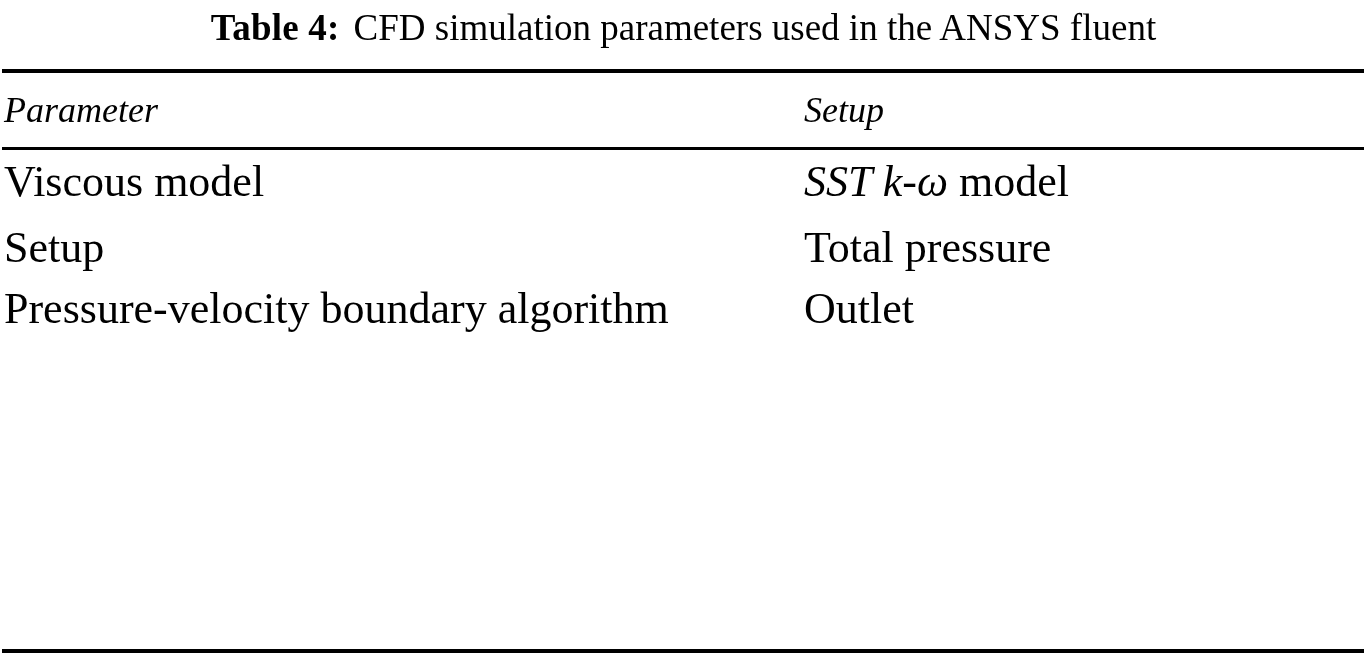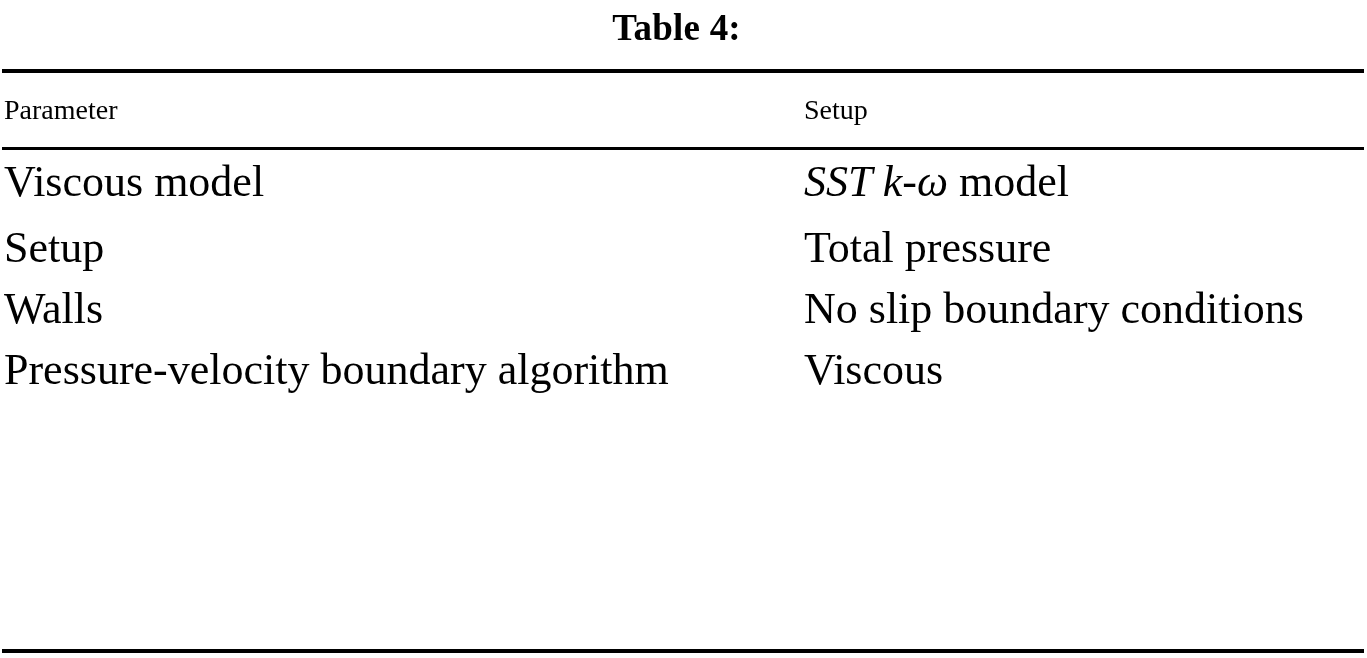--- a/index.html
+++ b/index.html
@@ -77,21 +77,22 @@
     font-size: 44px;
     line-height: 61px;
     white-space: nowrap;
   }
   .col-param { width: 800px; padding-left: 4px !important; }
   .col-setup { width: 563px; padding-left: 0 !important; }
 
   .head-row th {
     height: 74px;
     line-height: 74px;
-    font-size: 28px;
+    font-size: 36px;
+    font-style: italic;
   }
   .head-row th.col-param { vertical-align: middle; }
   .head-row th.col-setup { vertical-align: middle; margin-top: 7px; }
 
   .body-row td {
     height: 61px;
     line-height: 61px;
   }
   .body-row:first-child td {
     height: 64px;
@@ -108,20 +109,21 @@
   .times { font-size: 0.92em; }
 </style>
 </head>
 <body>
 
 <div id="table-figure">
 
   <div class="caption">
     <span class="caption-label">Table 4:</span>
     <span class="caption-gap"></span>
+    <span class="caption-text">CFD simulation parameters used in the ANSYS fluent</span>
   </div>
 
   <div class="rule rule-top"></div>
   <div class="rule rule-header"></div>
   <div class="rule rule-bottom"></div>
 
   <table class="tbl">
     <thead>
       <tr class="head-row">
         <th class="col-param">Parameter</th>
@@ -131,23 +133,19 @@
     <tbody id="table-body">
         <tr class="body-row">
           <td class="col-param">Viscous model</td>
           <td class="col-setup"><span class="mi">SST k</span>-<span class="mi">ω</span> model</td>
         </tr>
         <tr class="body-row">
           <td class="col-param">Setup</td>
           <td class="col-setup">Total pressure</td>
         </tr>
         <tr class="body-row">
-          <td class="col-param">Walls</td>
-          <td class="col-setup">No slip boundary conditions</td>
-        </tr>
-        <tr class="body-row">
           <td class="col-param">Pressure-velocity boundary algorithm</td>
-          <td class="col-setup">Viscous</td>
+          <td class="col-setup">Outlet</td>
         </tr>
       </tbody>
   </table>
 
 </div>
 
 </body></html>

